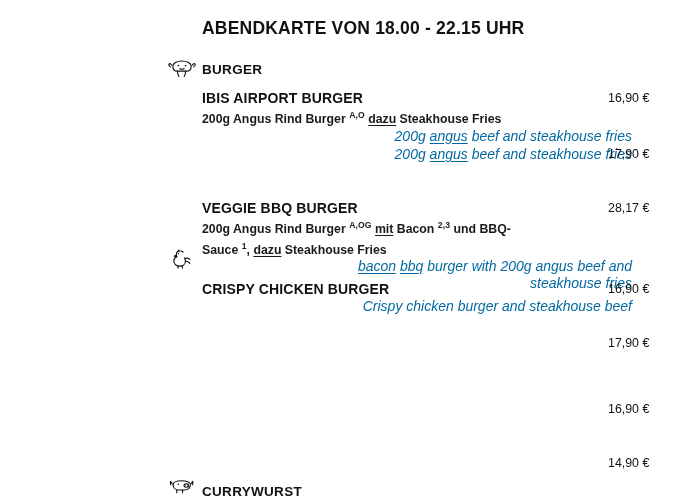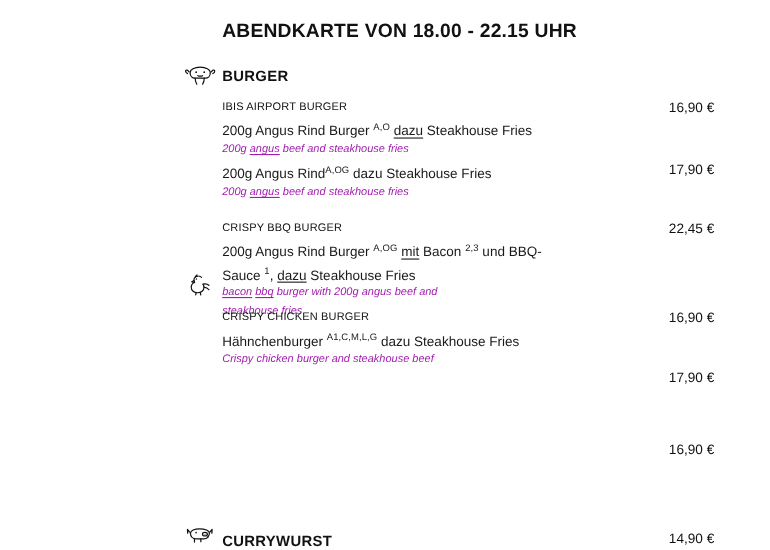--- a/index.html
+++ b/index.html
@@ -44,45 +44,47 @@
     color: #111;
   }
   .section-icon svg { display: block; }
 
   .item {
     position: absolute;
     left: 202px;
     width: 430px;
   }
   .item-name {
-    font-size: 10px;
-    font-weight: normal;
+    font-size: 14px;
+    font-weight: bold;
     letter-spacing: 0.15px;
     color: #111;
     line-height: 16px;
     margin: 0 0 1px 0;
   }
   .item-desc {
     font-size: 12.3px;
     line-height: 16.5px;
     color: #1a1a1a;
     margin: 0;
+    font-weight: bold;
   }
   .item-desc .sup {
     font-size: 8.6px;
     vertical-align: super;
     letter-spacing: 0.1px;
   }
   .u { text-decoration: underline; text-underline-offset: 2px; }
   .item-en {
-    font-size: 10px;
+    font-size: 14px;
     line-height: 16.5px;
     font-style: italic;
-    color: #a21caf;
+    color: #0369a1;
     margin: 0;
+    text-align: right;
   }
   .price {
     position: absolute;
     right: 22px;
     width: 70px;
     font-size: 12.4px;
     color: #111;
   }
 </style>
 </head>
@@ -132,38 +134,36 @@
   <div class="section-head" style="top:484px;">CURRYWURST</div>
 
   <div class="item" style="top:90px;">
     <div class="item-name">IBIS AIRPORT BURGER</div>
     <div class="item-desc">200g Angus Rind Burger <span class="sup">A,O</span> <span class="u">dazu</span> Steakhouse Fries</div>
     <div class="item-en">200g <span class="u">angus</span> beef and steakhouse fries</div>
   </div>
   <div class="price" style="top:91px;">16,90 €</div>
 
   <div class="item" style="top:146px;">
-    <div class="item-desc">200g Angus Rind<span class="sup">A,OG</span> dazu Steakhouse Fries</div>
     <div class="item-en">200g <span class="u">angus</span> beef and steakhouse fries</div>
   </div>
   <div class="price" style="top:147px;">17,90 €</div>
 
   <div class="item" style="top:200px;">
-    <div class="item-name">CRISPY BBQ BURGER</div>
+    <div class="item-name">VEGGIE BBQ BURGER</div>
     <div class="item-desc">200g Angus Rind Burger <span class="sup">A,OG</span> <span class="u">mit</span> Bacon <span class="sup">2,3</span> und BBQ-<br>Sauce <span class="sup">1</span>, <span class="u">dazu</span> Steakhouse Fries</div>
     <div class="item-en"><span class="u">bacon</span> <span class="u">bbq</span> burger with 200g angus beef and<br>steakhouse fries</div>
   </div>
-  <div class="price" style="top:201px;">22,45 €</div>
+  <div class="price" style="top:201px;">28,17 €</div>
 
   <div class="item" style="top:281px;">
     <div class="item-name">CRISPY CHICKEN BURGER</div>
-    <div class="item-desc">Hähnchenburger <span class="sup">A1,C,M,L,G</span> dazu Steakhouse Fries</div>
     <div class="item-en">Crispy chicken burger and steakhouse beef</div>
   </div>
   <div class="price" style="top:282px;">16,90 €</div>
 
   <div class="price" style="top:336px;">17,90 €</div>
 
   <div class="price" style="top:402px;">16,90 €</div>
 
-  <div class="price" style="top:483px;">14,90 €</div>
+  <div class="price" style="top:456px;">14,90 €</div>
 
 </div>
 
 </body></html>

